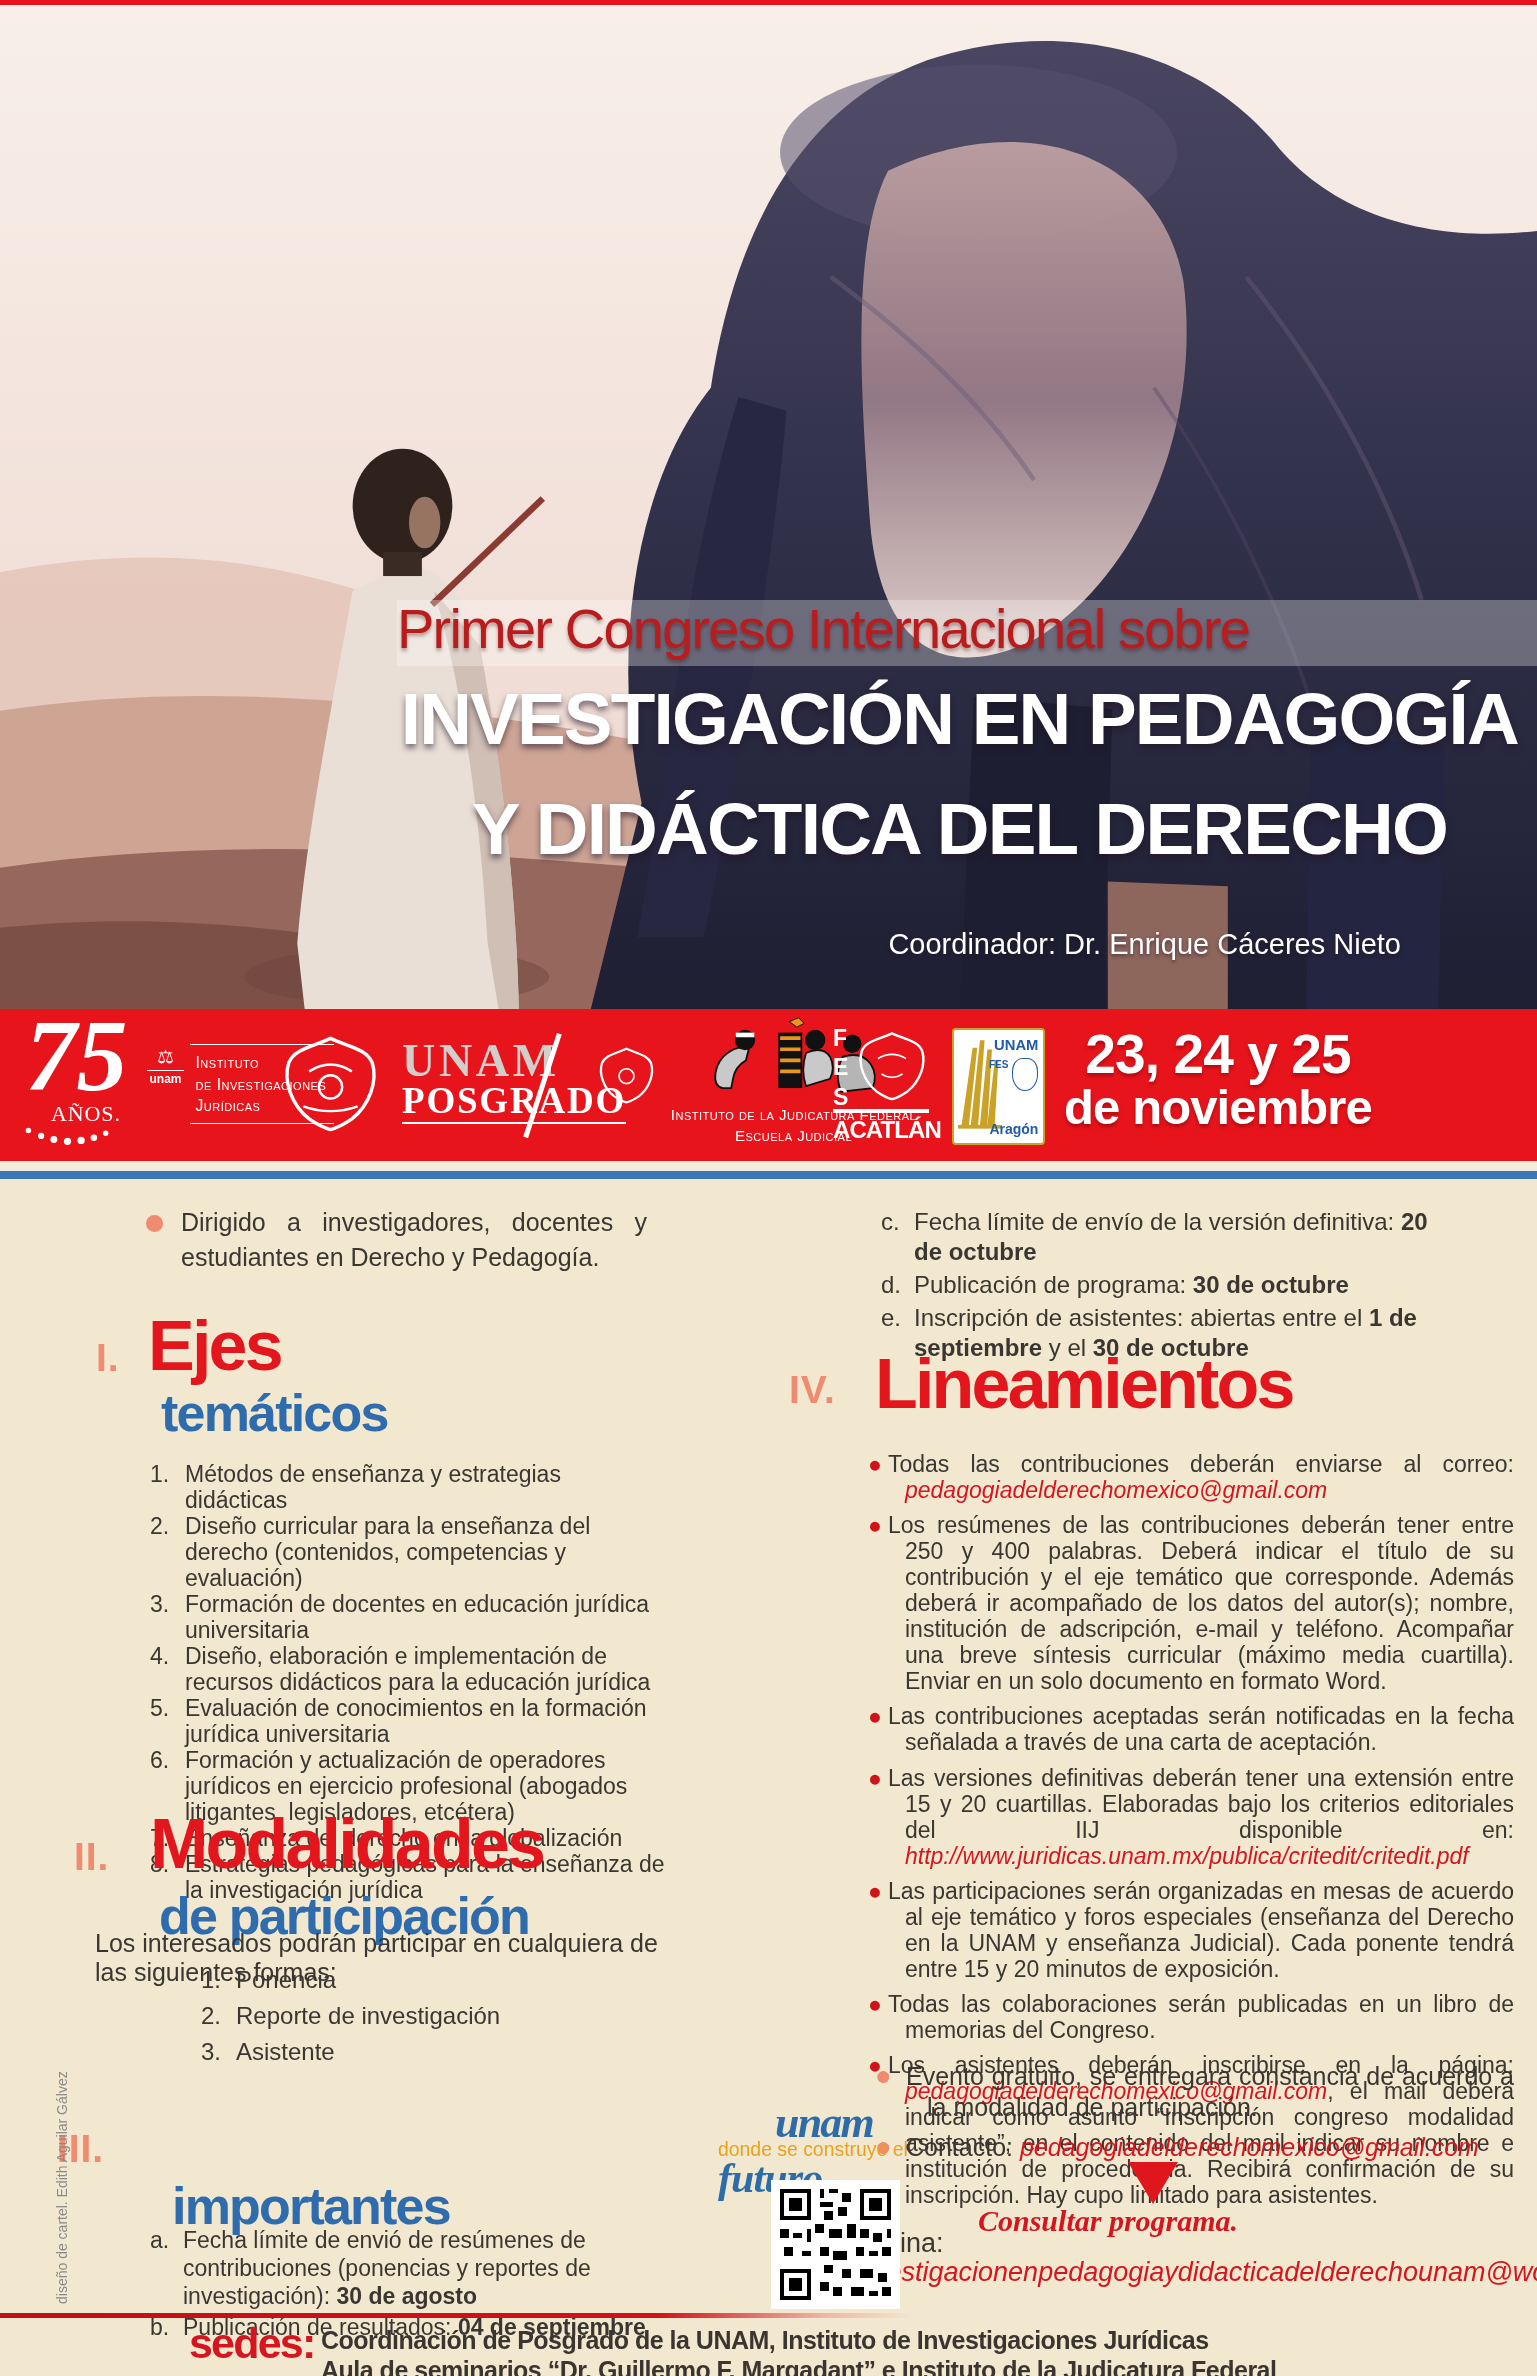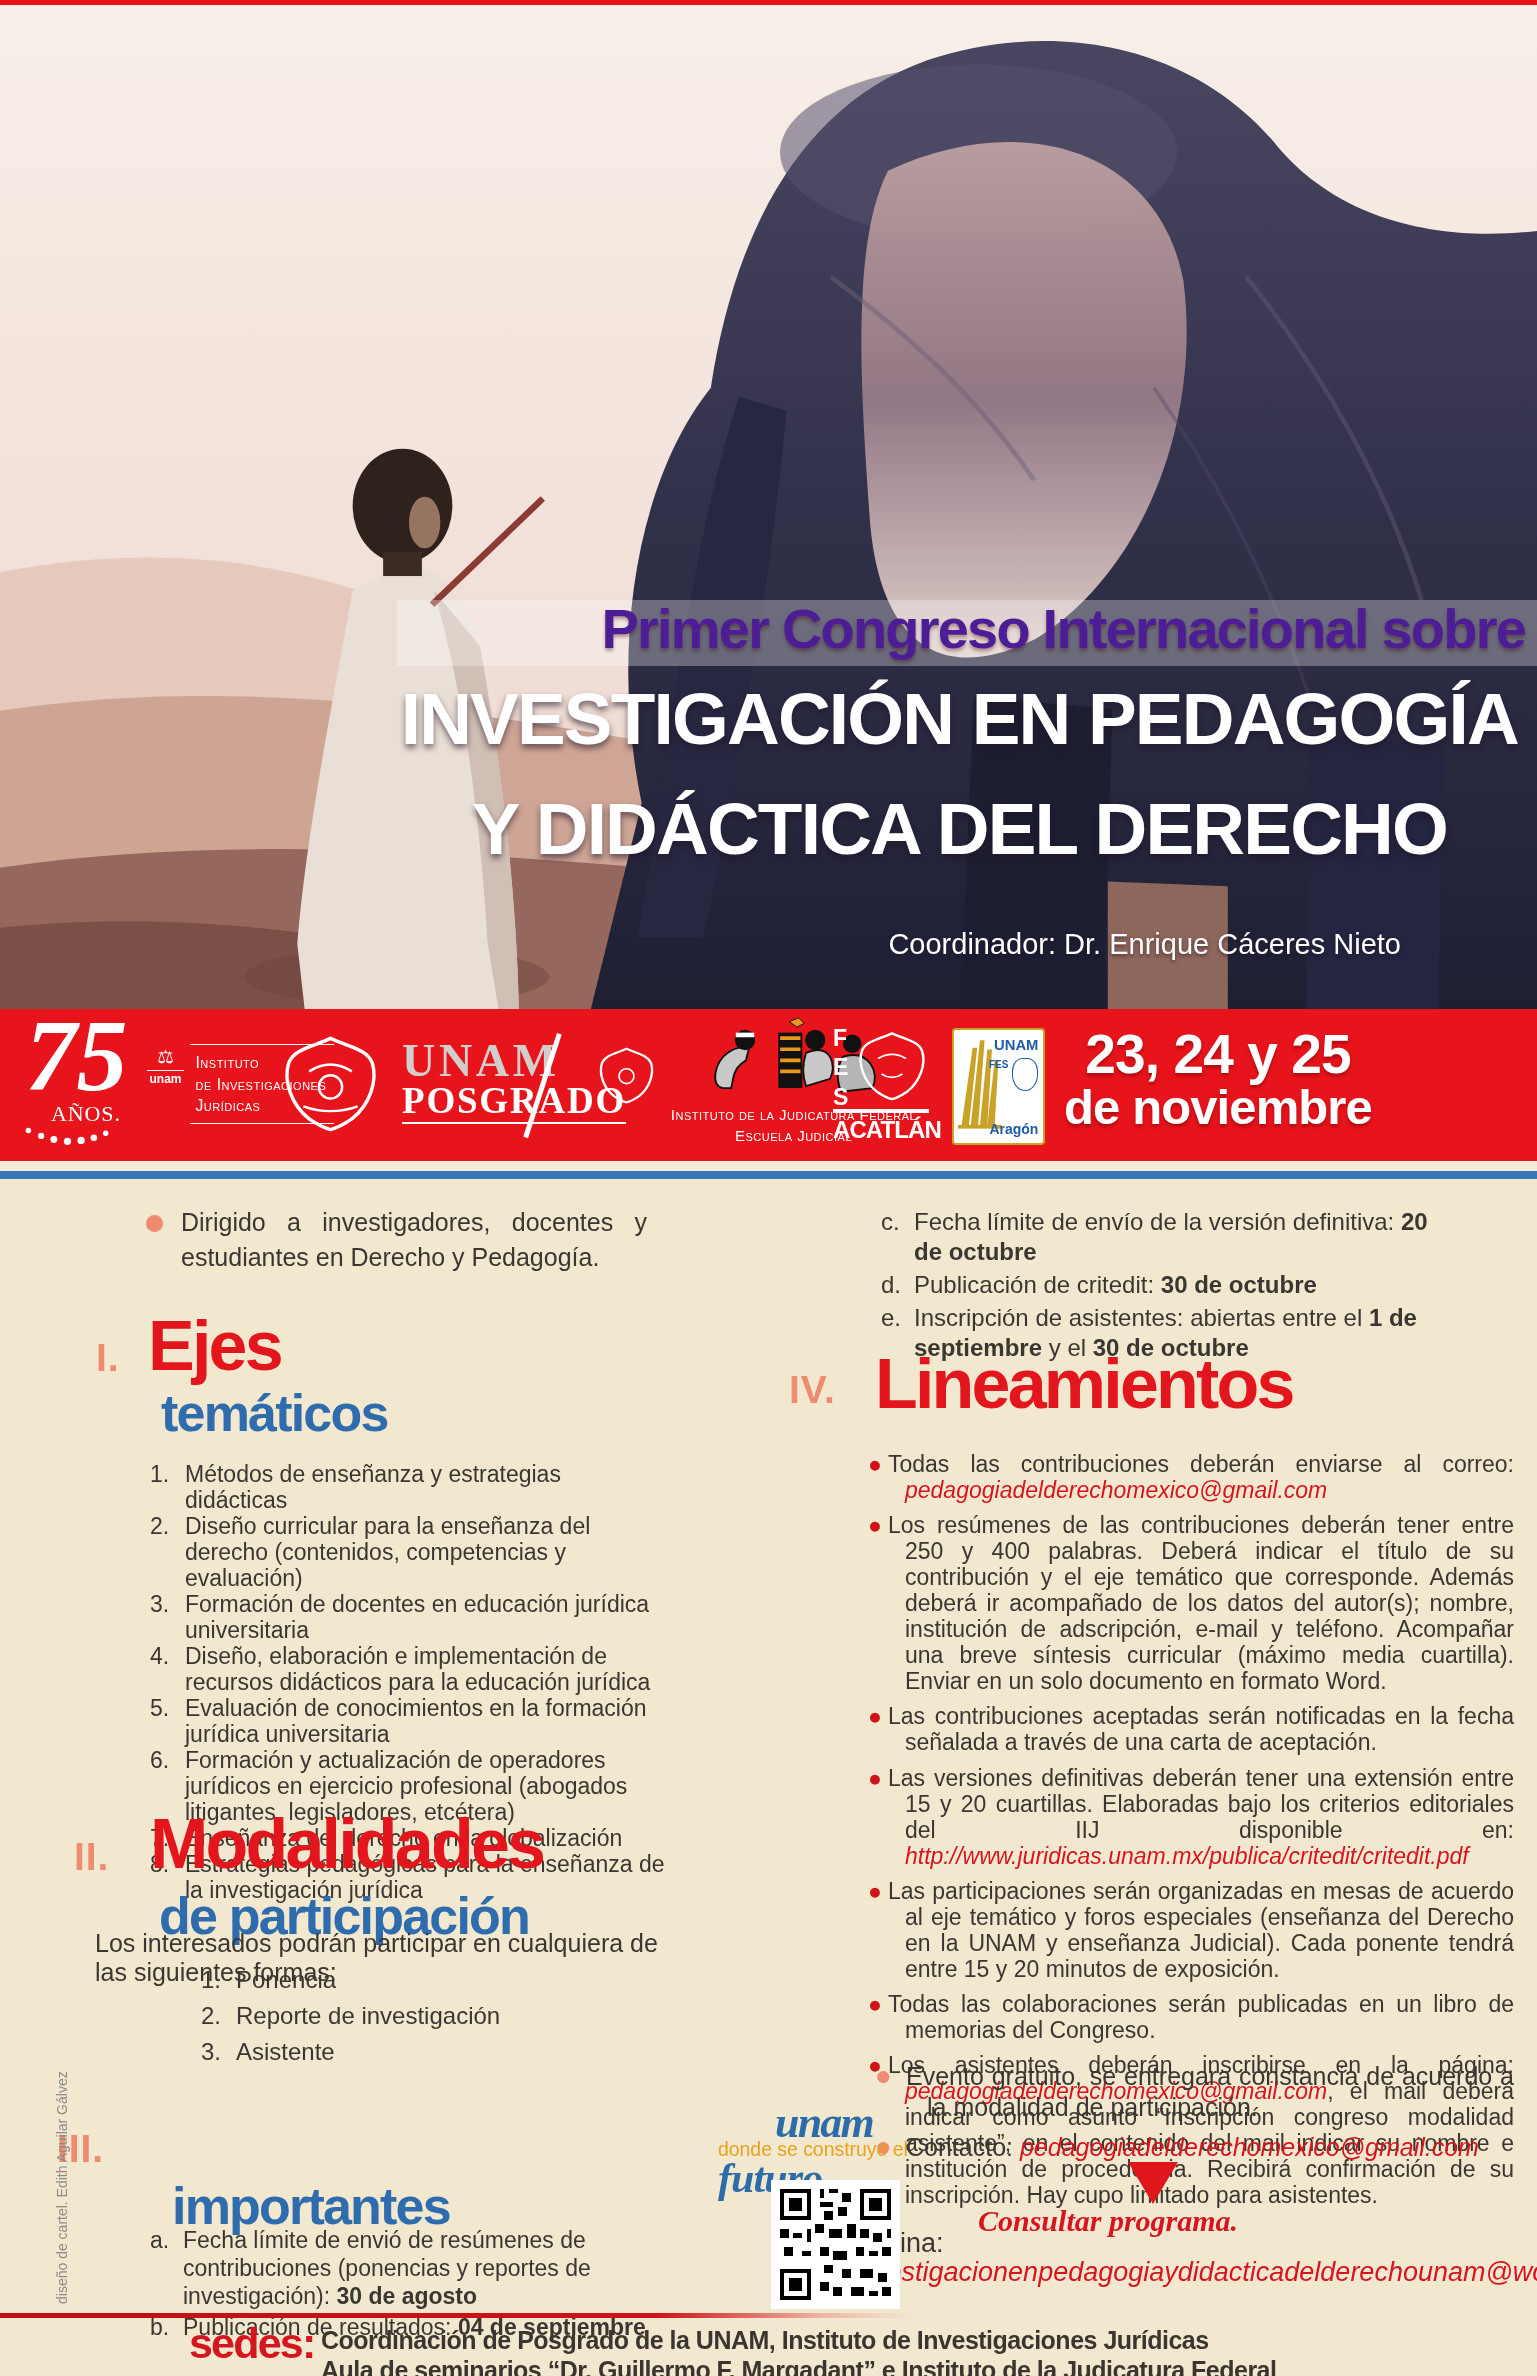--- a/index.html
+++ b/index.html
@@ -3,22 +3,22 @@
 <meta charset="utf-8">
 <style>
   html,body{margin:0;padding:0;background:#555;}
   .poster{position:relative;width:1538px;height:2377px;margin:0 auto;background:#f2e8d0;
     font-family:"Liberation Sans",sans-serif;overflow:hidden;}
   
   .photo{position:absolute;left:0;top:0;width:1538px;height:1009px;overflow:hidden;background:#f1e2da;}
   .photo svg{position:absolute;left:0;top:0;}
   .topline{position:absolute;left:0;top:0;width:100%;height:4.6px;background:#e8141c;z-index:5;}
   .ribbon{position:absolute;left:397px;right:0;top:600px;height:66px;background:rgba(255,255,255,.30);}
-  .title1{position:absolute;left:397px;right:13px;top:596px;text-align:right;font-size:56px;font-weight:700;
-    letter-spacing:-1.8px;color:#4c1d95;text-shadow:0 2.8px 3.7px rgba(70,0,0,.35);white-space:nowrap;}
+  .title1{position:absolute;left:397px;right:13px;top:596px;text-align:left;font-size:56px;font-weight:400;
+    letter-spacing:-1.8px;color:#b91c1c;text-shadow:0 2.8px 3.7px rgba(70,0,0,.35);white-space:nowrap;}
   .title2,.title3{position:absolute;left:388px;right:7.4px;text-align:center;font-size:73px;font-weight:700;
     letter-spacing:-1.8px;color:#ffffff;text-shadow:0 3.7px 6.5px rgba(35,20,40,.6);white-space:nowrap;}
   .title2{top:677px;}
   .title3{top:787px;}
   .coord{position:absolute;right:137px;top:928px;font-size:29px;font-weight:400;color:#fff;
     text-shadow:0 1.8px 3.7px rgba(35,20,40,.6);}
   
   .banner{position:absolute;left:0;top:1009px;width:1538px;height:152px;background:#e8141c;}
   .banner *{color:#fff;}
   .logo75{position:absolute;left:20px;top:13px;width:247px;height:126px;}
@@ -324,21 +324,21 @@
         <span class="ltxt"><span>Publicación de resultados: </span><span class="sb">04 de septiembre</span></span>
       </div>
     </div>
   <div class="fechas-right">
       <div class="litem">
         <span class="llab">c.</span>
         <span class="ltxt"><span>Fecha límite de envío de la versión definitiva: </span><span class="sb">20 de octubre</span></span>
       </div>
       <div class="litem">
         <span class="llab">d.</span>
-        <span class="ltxt"><span>Publicación de critedit: </span><span class="sb">30 de octubre</span></span>
+        <span class="ltxt"><span>Publicación de programa: </span><span class="sb">30 de octubre</span></span>
       </div>
       <div class="litem">
         <span class="llab">e.</span>
         <span class="ltxt"><span>Inscripción de asistentes: abiertas entre el </span><span class="sb">1 de septiembre</span><span> y el </span><span class="sb">30 de octubre</span></span>
       </div>
     </div>
 
   <div class="sec-num" style="left:789px;top:1368px">IV.</div>
   <div class="sec-title" style="left:875px;top:1349px">Lineamientos</div>
   <div class="bullets">

